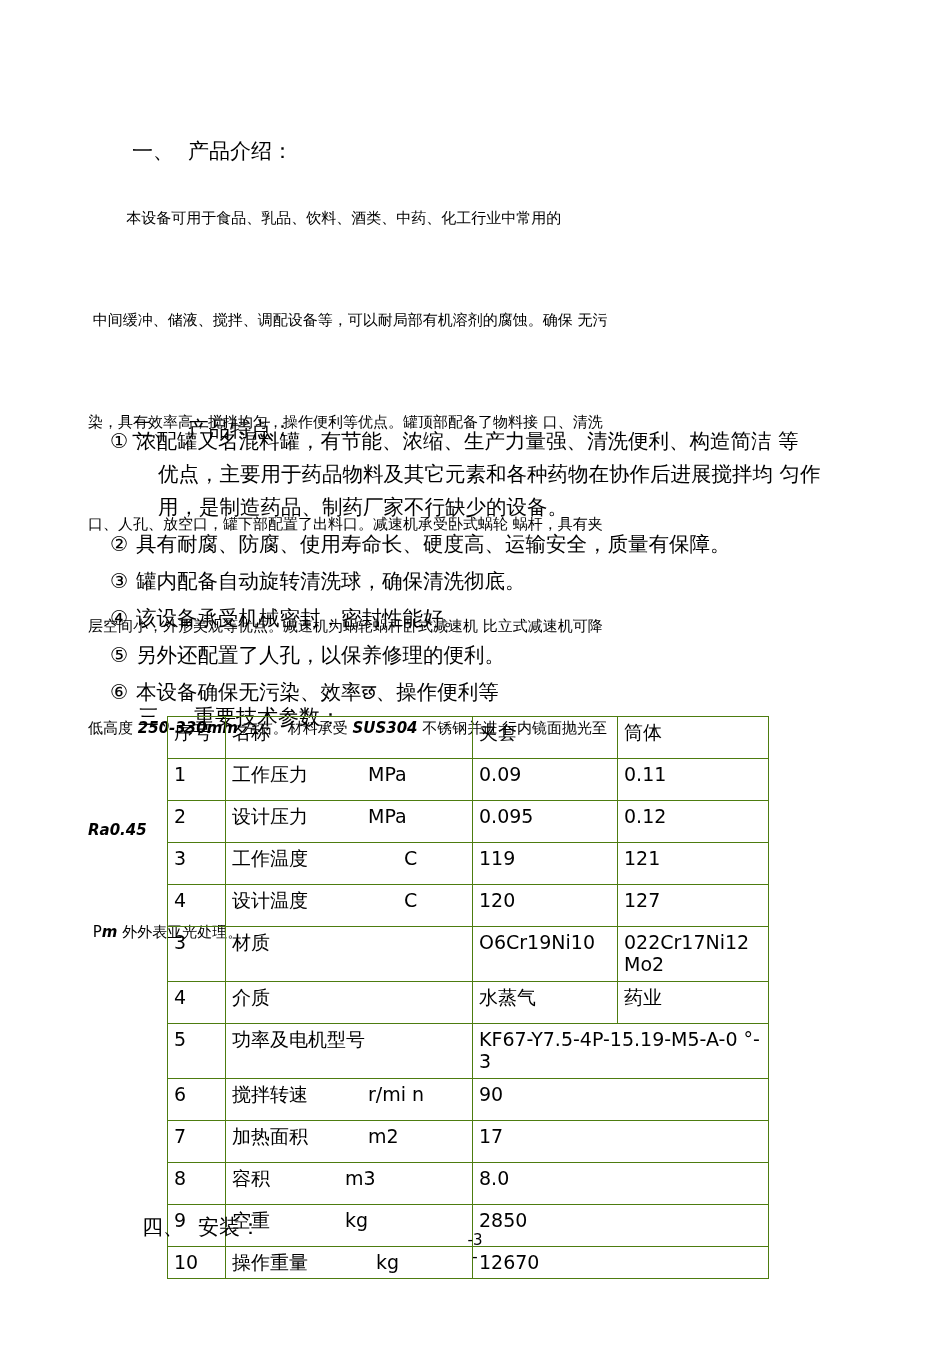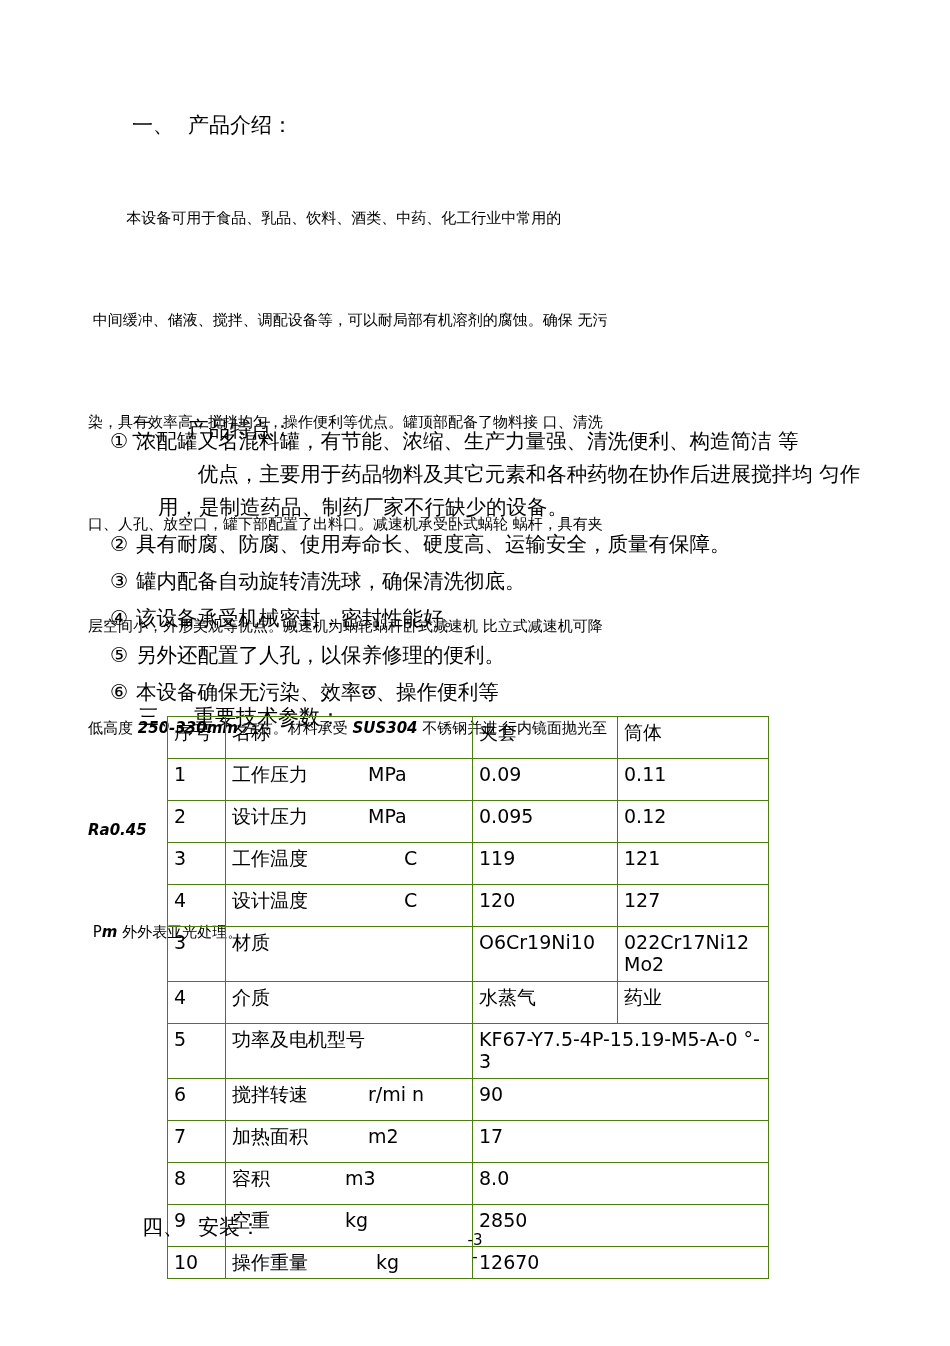--- a/index.html
+++ b/index.html
@@ -107,21 +107,21 @@
     line-height: 17px;
     text-align: center;
     width: 60px;
   }
 </style>
 </head>
 <body>
 
 <div class="page">
 
-  <div style="position:absolute; left:92px; top:86px;">
+  <div style="position:absolute; left:92px; top:112px;">
     <div class="section-heading">
       <span>一、</span><span class="sec-gap"></span><span>产品介绍：</span>
     </div>
   </div>
 
   <div style="position:absolute; left:88px; top:133px; width:800px;">
     <div class="para">
       <span class="para-line">        本设备可用于食品、乳品、饮料、酒类、中药、化工行业中常用的</span>
       <span class="para-line"> 中间缓冲、储液、搅拌、调配设备等，可以耐局部有机溶剂的腐蚀。确保 无污</span>
       <span class="para-line">染，具有效率高，搅拌均匀，操作便利等优点。罐顶部配备了物料接 口、清洗</span>
@@ -136,21 +136,21 @@
   <div style="position:absolute; left:92px; top:390px;text-align:right;">
     <div class="section-heading">
       <span>二、</span><span class="sec-gap"></span><span>产品特点：</span>
     </div>
   </div>
 
   <div style="position:absolute; left:110px; top:425px; width:790px;">
     <ul class="feat-list">
       <li class="feat-item">
         <span class="feat-marker">①</span>
-        <span class="feat-text"><span>浓配罐又名混料罐，有节能、浓缩、生产力量强、清洗便利、构造简洁 等</span><span class="cont" style="padding-left:22px;text-align:center;">优点，主要用于药品物料及其它元素和各种药物在协作后进展搅拌均 匀作</span><span class="cont" style="padding-left:22px;">用，是制造药品、制药厂家不行缺少的设备。</span></span>
+        <span class="feat-text"><span>浓配罐又名混料罐，有节能、浓缩、生产力量强、清洗便利、构造简洁 等</span><span class="cont" style="padding-left:22px;">优点，主要用于药品物料及其它元素和各种药物在协作后进展搅拌均 匀作</span><span class="cont" style="padding-left:22px;">用，是制造药品、制药厂家不行缺少的设备。</span></span>
       </li>
       <li class="feat-item" style="margin-top:4px;">
         <span class="feat-marker">②</span>
         <span class="feat-text">具有耐腐、防腐、使用寿命长、硬度高、运输安全，质量有保障。</span>
       </li>
       <li class="feat-item" style="margin-top:4px;">
         <span class="feat-marker">③</span>
         <span class="feat-text">罐内配备自动旋转清洗球，确保清洗彻底。</span>
       </li>
       <li class="feat-item" style="margin-top:4px;">

